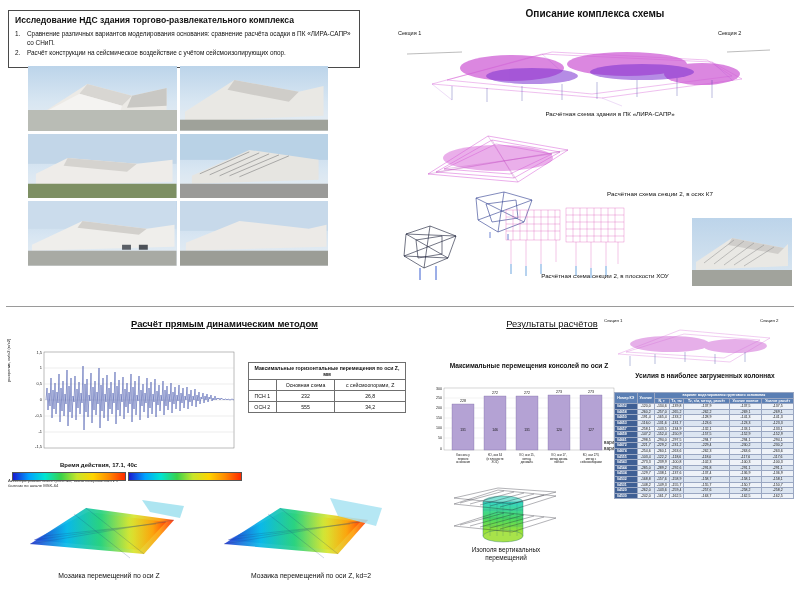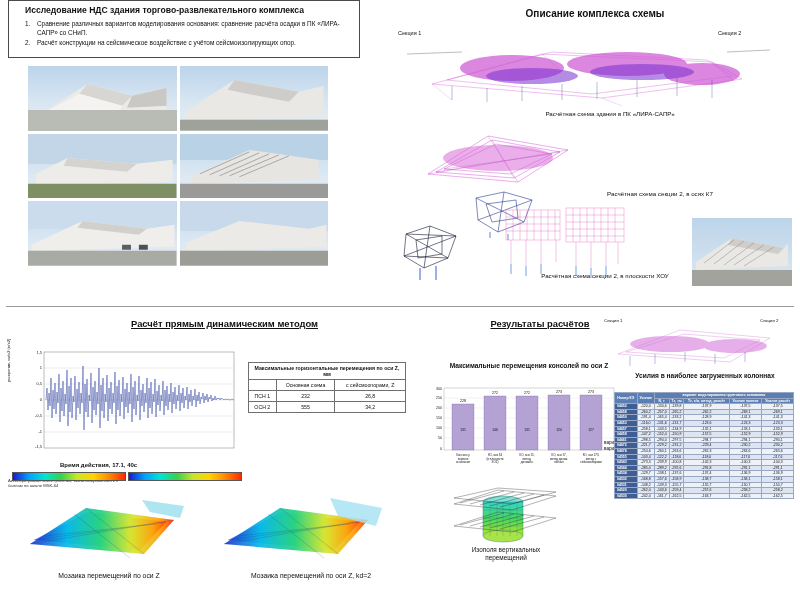--- a/index.html
+++ b/index.html
@@ -8,23 +8,23 @@
     background:#ffffff;
     font-family:"Liberation Sans", sans-serif;
     color:#111;
     overflow:hidden;
     position:relative;
   }
   .poster{position:relative;width:800px;height:602px;}
 
   
   #title-box{
-    position:absolute;left:8px;top:0;width:352px;height:58px;
+    position:absolute;left:8px;top:10px;width:352px;height:58px;
     border:1px solid #4a4a4a;background:#fff;
-    box-sizing:border-box;padding:4px 16px;
+    box-sizing:border-box;padding:4px 6px;
   }
   #main-title{font-size:8.6px;font-weight:bold;line-height:11px;}
   #bullets{margin:4px 0 0 0;padding:0;list-style:none;font-size:6.4px;line-height:8.5px;color:#111;}
   #bullets li{display:flex;margin-bottom:2px;}
   #bullets li .num{width:12px;flex:0 0 12px;}
   #bullets li .txt{flex:1;}
 
   
   #photo-grid{
     position:absolute;left:28px;top:66px;width:300px;height:200px;
@@ -71,22 +71,22 @@
   #cb1{left:12px;top:472px;}
   #cb2{left:128px;top:472px;}
 
   .mosaic{position:absolute;width:168px;height:72px;overflow:hidden;}
   #mos1{left:24px;top:492px;}
   #mos2{left:218px;top:492px;}
   #mos-cap1{position:absolute;left:14px;top:572px;width:190px;text-align:center;font-size:6.8px;}
   #mos-cap2{position:absolute;left:206px;top:572px;width:210px;text-align:center;font-size:6.8px;}
 
   
-  #res-title{position:absolute;left:440px;top:318px;width:200px;text-align:center;
-    font-size:9.4px;font-weight:bold;text-decoration:underline;}
+  #res-title{position:absolute;left:452px;top:318px;width:200px;text-align:center;
+    font-size:9.4px;font-weight:normal;text-decoration:underline;}
   #bar-title{position:absolute;left:424px;top:362px;width:210px;text-align:center;font-size:6.6px;font-weight:bold;line-height:8px;}
   #bar-chart{position:absolute;left:428px;top:386px;width:190px;height:92px;}
   #bar-legend{position:absolute;left:604px;top:440px;font-size:4.6px;line-height:6px;width:46px;}
 
   #eff-title{position:absolute;left:614px;top:372px;width:182px;text-align:center;font-size:6.6px;font-weight:bold;}
   #big-table{position:absolute;left:614px;top:392px;width:180px;font-size:3.5px;border-collapse:collapse;}
   #big-table th,#big-table td{border:0.4px solid #9aa7c2;padding:0 1px;line-height:4.6px;text-align:center;white-space:nowrap;}
   #big-table thead th{background:#5b7fb4;color:#fff;font-weight:bold;}
   #big-table tbody tr:nth-child(odd){background:#eef2f8;}
   #big-table tbody tr:nth-child(even){background:#dce5f1;}

